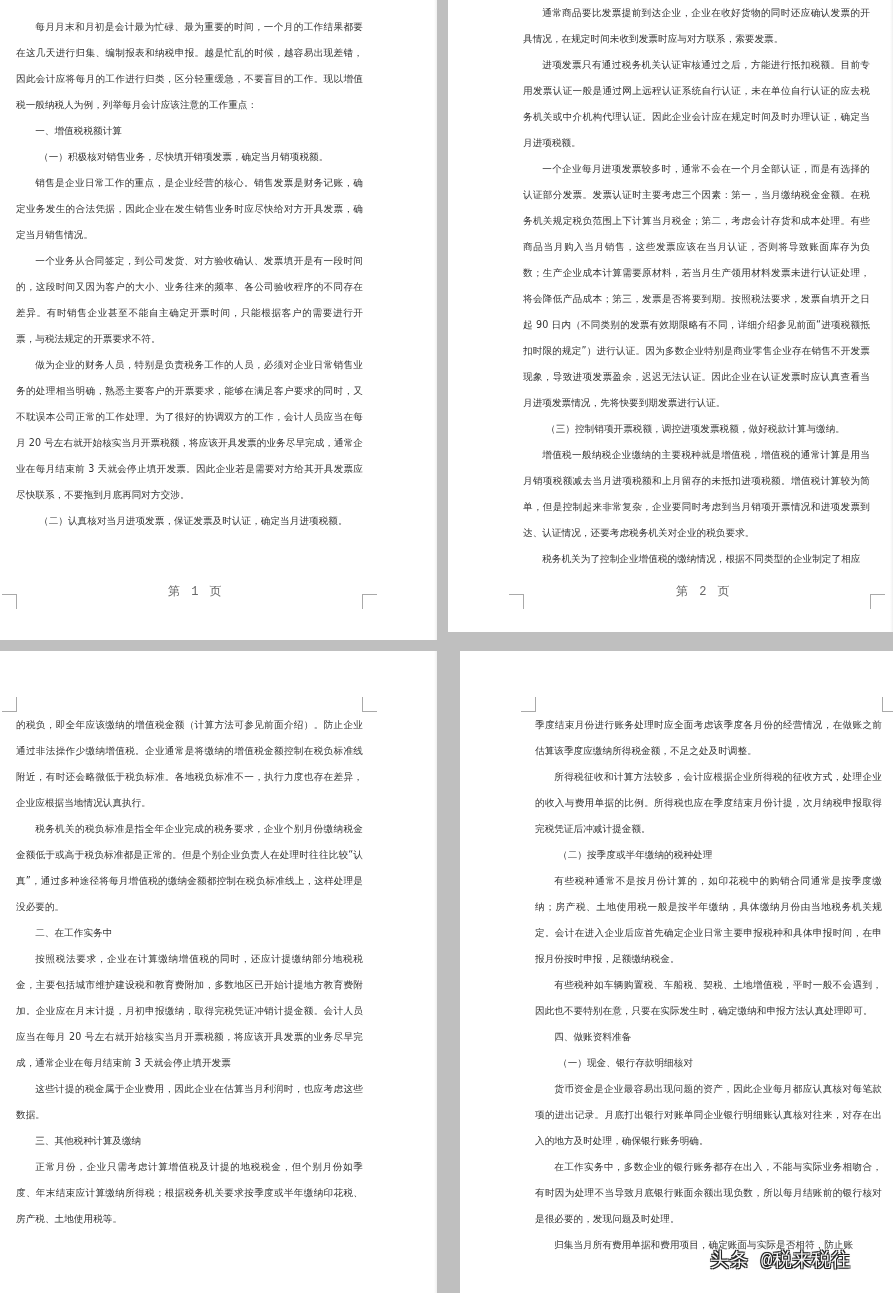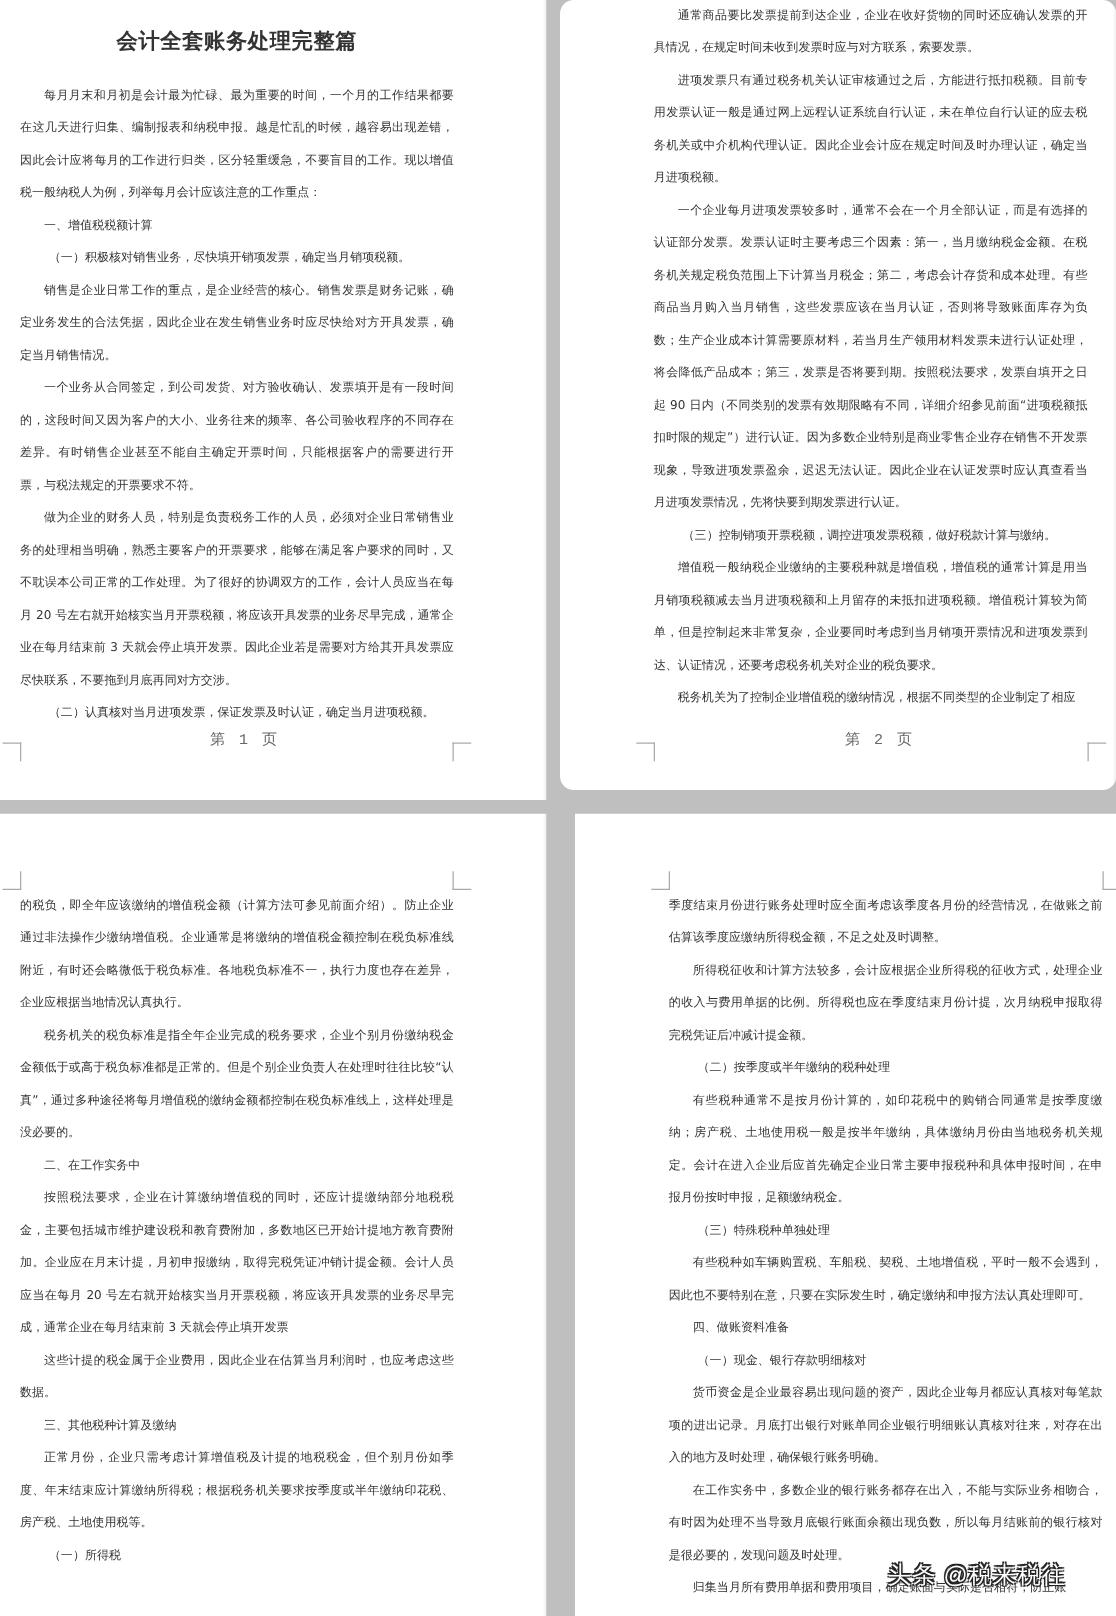--- a/index.html
+++ b/index.html
@@ -6,21 +6,21 @@
   body {
     width: 893px; height: 1293px; overflow: hidden;
     background: #bfbfbf; position: relative;
     font-family: "DejaVu Sans", "Liberation Sans", sans-serif;
     color: #333;
   }
   .page {
     position: absolute; background: #ffffff; overflow: hidden;
   }
   #p1 { left: 0; top: 0; width: 437px; height: 640px; }
-  #p2 { left: 448px; top: 0; width: 445px; height: 632px; border-radius: 11px; }
+  #p2 { left: 448px; top: 0; width: 445px; height: 632px; }
   #p3 { left: 0; top: 651px; width: 437px; height: 782px; }
   #p4 { left: 448px; top: 651px; width: 514px; height: 642px; margin-left: 12px; }
   .page::after {
     content: ""; position: absolute; top: 0; right: 0; width: 3px; height: 100%;
     background: linear-gradient(to right, rgba(0,0,0,0), rgba(0,0,0,0.06));
   }
   .text {
     position: absolute; width: 347px;
   }
   #p1 .text { left: 16px; top: 14px; }
@@ -47,29 +47,28 @@
   #p2 .footer { left: 228px; top: 583px; }
   .corner { position: absolute; width: 14px; height: 14px; border-color: #a9a9a9; border-style: solid; border-width: 0; }
   .c-bl { border-top-width: 1px; border-right-width: 1px; }
   .c-br { border-top-width: 1px; border-left-width: 1px; }
   .c-tl { border-bottom-width: 1px; border-right-width: 1px; }
   .c-tr { border-bottom-width: 1px; border-left-width: 1px; }
   .watermark {
     position: absolute; left: 710px; top: 1247px;
     font-size: 19px; color: #ffffff; letter-spacing: 0.5px;
     text-shadow: -1px -1px 0 #222, 1px -1px 0 #222, -1px 1px 0 #222, 1px 1px 0 #222, 0 0 2px #000;
-    font-family: Liberation Sans, sans-serif; white-space: nowrap;
+    font-family: Liberation Mono, monospace; white-space: nowrap;
   }
 </style>
 </head>
 <body>
 
 <div class="page" id="p1">
   <div class="text">
-    <div class="title">会计全套账务处理完整篇</div>
     <div class="paras">
         <p class="para indent">每月月末和月初是会计最为忙碌、最为重要的时间，一个月的工作结果都要在这几天进行归集、编制报表和纳税申报。越是忙乱的时候，越容易出现差错，因此会计应将每月的工作进行归类，区分轻重缓急，不要盲目的工作。现以增值税一般纳税人为例，列举每月会计应该注意的工作重点：</p>
         <p class="para heading">一、增值税税额计算</p>
         <p class="para subheading">（一）积极核对销售业务，尽快填开销项发票，确定当月销项税额。</p>
         <p class="para indent">销售是企业日常工作的重点，是企业经营的核心。销售发票是财务记账，确定业务发生的合法凭据，因此企业在发生销售业务时应尽快给对方开具发票，确定当月销售情况。</p>
         <p class="para indent">一个业务从合同签定，到公司发货、对方验收确认、发票填开是有一段时间的，这段时间又因为客户的大小、业务往来的频率、各公司验收程序的不同存在差异。有时销售企业甚至不能自主确定开票时间，只能根据客户的需要进行开票，与税法规定的开票要求不符。</p>
         <p class="para indent">做为企业的财务人员，特别是负责税务工作的人员，必须对企业日常销售业务的处理相当明确，熟悉主要客户的开票要求，能够在满足客户要求的同时，又不耽误本公司正常的工作处理。为了很好的协调双方的工作，会计人员应当在每月 20 号左右就开始核实当月开票税额，将应该开具发票的业务尽早完成，通常企业在每月结束前 3 天就会停止填开发票。因此企业若是需要对方给其开具发票应尽快联系，不要拖到月底再同对方交涉。</p>
         <p class="para subheading">（二）认真核对当月进项发票，保证发票及时认证，确定当月进项税额。</p>
       </div>
   </div>
@@ -99,35 +98,33 @@
   <span class="corner c-tr" style="left:362px; top:46px;"></span>
   <div class="text">
     <div class="paras">
         <p class="para plain">的税负，即全年应该缴纳的增值税金额（计算方法可参见前面介绍）。防止企业通过非法操作少缴纳增值税。企业通常是将缴纳的增值税金额控制在税负标准线附近，有时还会略微低于税负标准。各地税负标准不一，执行力度也存在差异，企业应根据当地情况认真执行。</p>
         <p class="para indent">税务机关的税负标准是指全年企业完成的税务要求，企业个别月份缴纳税金金额低于或高于税负标准都是正常的。但是个别企业负责人在处理时往往比较“认真”，通过多种途径将每月增值税的缴纳金额都控制在税负标准线上，这样处理是没必要的。</p>
         <p class="para heading">二、在工作实务中</p>
         <p class="para indent">按照税法要求，企业在计算缴纳增值税的同时，还应计提缴纳部分地税税金，主要包括城市维护建设税和教育费附加，多数地区已开始计提地方教育费附加。企业应在月末计提，月初申报缴纳，取得完税凭证冲销计提金额。会计人员应当在每月 20 号左右就开始核实当月开票税额，将应该开具发票的业务尽早完成，通常企业在每月结束前 3 天就会停止填开发票</p>
         <p class="para indent">这些计提的税金属于企业费用，因此企业在估算当月利润时，也应考虑这些数据。</p>
         <p class="para heading">三、其他税种计算及缴纳</p>
         <p class="para indent">正常月份，企业只需考虑计算增值税及计提的地税税金，但个别月份如季度、年末结束应计算缴纳所得税；根据税务机关要求按季度或半年缴纳印花税、房产税、土地使用税等。</p>
-        <p class="para subheading">（一）所得税</p>
       </div>
   </div>
 </div>
 
 <div class="page" id="p4">
   <span class="corner c-tl" style="left:61px; top:46px;"></span>
   <span class="corner c-tr" style="left:422px; top:46px;"></span>
   <div class="text">
     <div class="paras">
         <p class="para plain">季度结束月份进行账务处理时应全面考虑该季度各月份的经营情况，在做账之前估算该季度应缴纳所得税金额，不足之处及时调整。</p>
         <p class="para indent">所得税征收和计算方法较多，会计应根据企业所得税的征收方式，处理企业的收入与费用单据的比例。所得税也应在季度结束月份计提，次月纳税申报取得完税凭证后冲减计提金额。</p>
         <p class="para subheading">（二）按季度或半年缴纳的税种处理</p>
         <p class="para indent">有些税种通常不是按月份计算的，如印花税中的购销合同通常是按季度缴纳；房产税、土地使用税一般是按半年缴纳，具体缴纳月份由当地税务机关规定。会计在进入企业后应首先确定企业日常主要申报税种和具体申报时间，在申报月份按时申报，足额缴纳税金。</p>
-        <p class="para subheading">（三）特殊税种单独处理</p>
         <p class="para indent">有些税种如车辆购置税、车船税、契税、土地增值税，平时一般不会遇到，因此也不要特别在意，只要在实际发生时，确定缴纳和申报方法认真处理即可。</p>
         <p class="para heading">四、做账资料准备</p>
         <p class="para subheading">（一）现金、银行存款明细核对</p>
         <p class="para indent">货币资金是企业最容易出现问题的资产，因此企业每月都应认真核对每笔款项的进出记录。月底打出银行对账单同企业银行明细账认真核对往来，对存在出入的地方及时处理，确保银行账务明确。</p>
         <p class="para indent">在工作实务中，多数企业的银行账务都存在出入，不能与实际业务相吻合，有时因为处理不当导致月底银行账面余额出现负数，所以每月结账前的银行核对是很必要的，发现问题及时处理。</p>
         <p class="para indent">归集当月所有费用单据和费用项目，确定账面与实际是否相符，防止账</p>
       </div>
   </div>
 </div>
 

